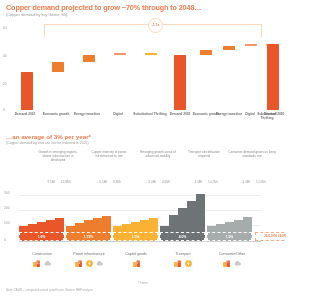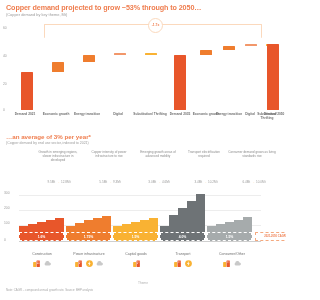--- a/index.html
+++ b/index.html
@@ -108,21 +108,21 @@
   .note{
     position:absolute;left:6px;top:288px;font-size:2.9px;color:#a8a8a8;
     white-space:nowrap;
   }
 </style>
 </head>
 <body>
 
 <div class="page">
 
-  <div class="h-title">Copper demand projected to grow ~53% through to 2050…</div>
+  <div class="h-title">Copper demand projected to grow ~70% through to 2048…</div>
   <div class="h-sub">(Copper demand by key theme, Mt)</div>
 
   <div class="wf">
     <div class="wf-axis" style="top:4px">60</div>
     <div class="wf-axis" style="top:32px">40</div>
     <div class="wf-axis" style="top:60px">20</div>
     <div class="wf-axis" style="top:86px">0</div>
 
     <div class="wf-plot">
       <div class="wf-bracket"></div>

